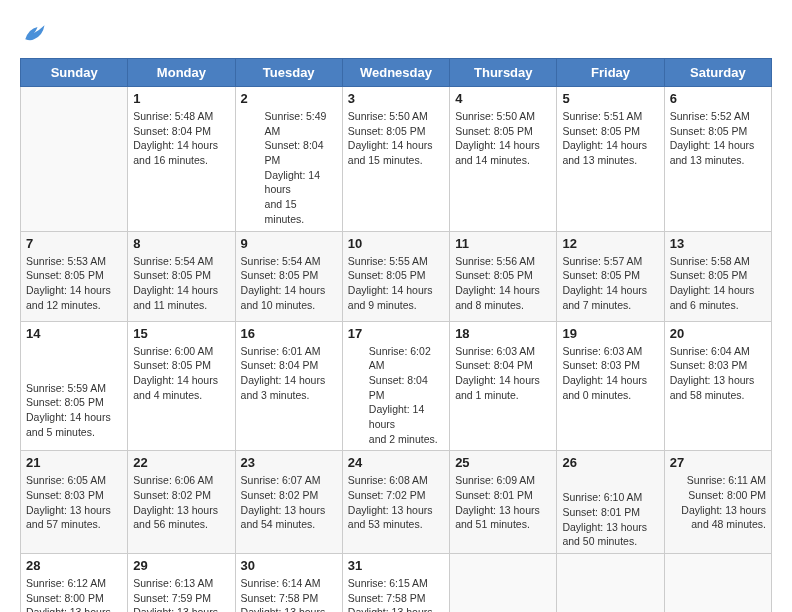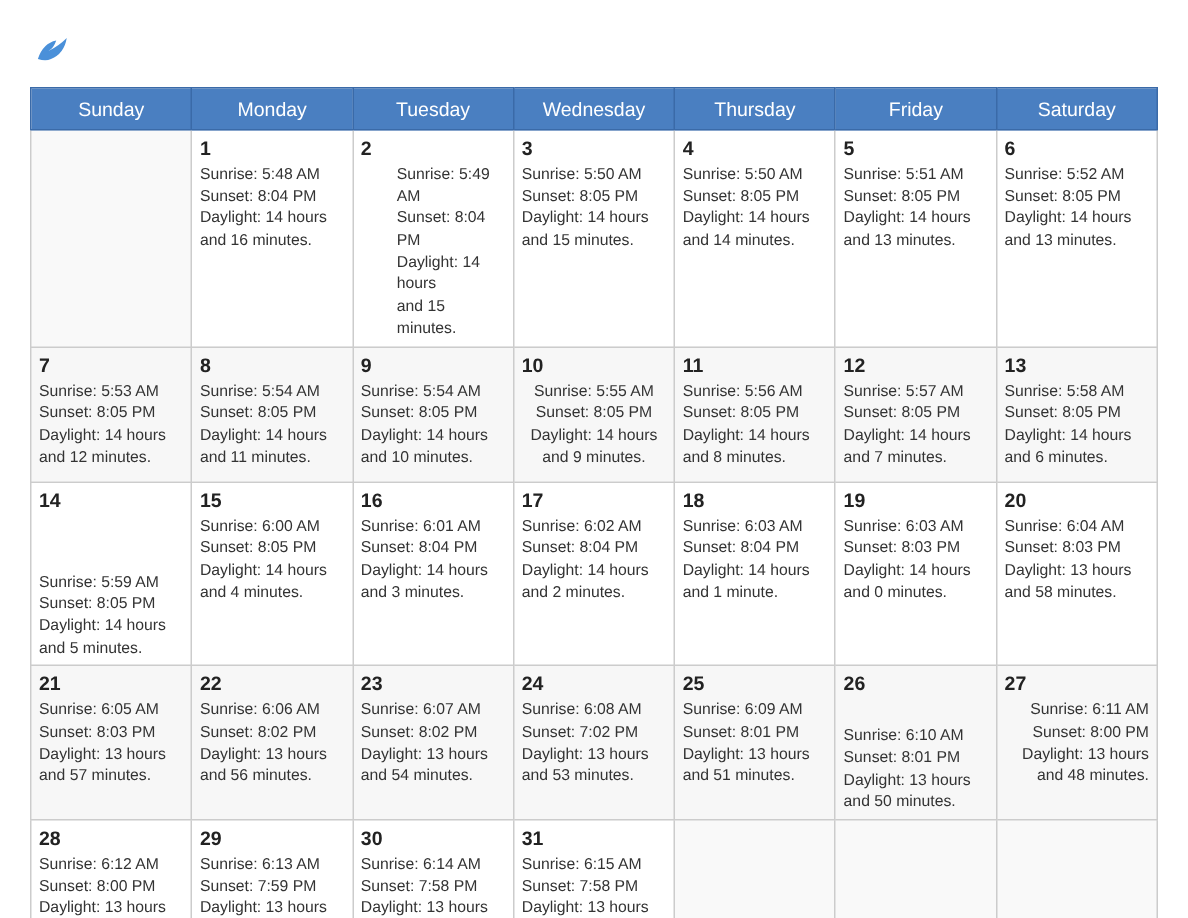--- a/index.html
+++ b/index.html
@@ -48,21 +48,21 @@
       width: 100%;
       border-collapse: collapse;
       font-size: 11px;
     }
     thead th {
       background-color: #4a7fc1;
       color: #fff;
       text-align: center;
       padding: 6px 4px;
       font-size: 13px;
-      font-weight: normal;
+      font-weight: bold;
       border: 1px solid #3a6aa8;
       margin-top: 38px;
     }
     tbody td {
       border: 1px solid #ccc;
       vertical-align: top;
       padding: 4px 5px;
       width: calc(100% / 7);
       min-height: 80px;
       height: 90px;
@@ -184,21 +184,21 @@
         </td>
         <td>
           <div class="day-number">9</div>
           <div class="day-info" style="white-space: pre-line;">Sunrise: 5:54 AM
 Sunset: 8:05 PM
 Daylight: 14 hours
 and 10 minutes.</div>
         </td>
         <td>
           <div class="day-number">10</div>
-          <div class="day-info" style="white-space: pre-line; text-align: center;">Sunrise: 5:55 AM
+          <div class="day-info" style="white-space: pre-line;">Sunrise: 5:55 AM
 Sunset: 8:05 PM
 Daylight: 14 hours
 and 9 minutes.</div>
         </td>
         <td>
           <div class="day-number">11</div>
           <div class="day-info" style="white-space: pre-line;">Sunrise: 5:56 AM
 Sunset: 8:05 PM
 Daylight: 14 hours
 and 8 minutes.</div>
@@ -235,21 +235,21 @@
         </td>
         <td>
           <div class="day-number">16</div>
           <div class="day-info" style="white-space: pre-line;">Sunrise: 6:01 AM
 Sunset: 8:04 PM
 Daylight: 14 hours
 and 3 minutes.</div>
         </td>
         <td>
           <div class="day-number">17</div>
-          <div class="day-info" style="white-space: pre-line;">Sunrise: 6:02 AM
+          <div class="day-info" style="white-space: pre-line; margin-left: 21px;">Sunrise: 6:02 AM
 Sunset: 8:04 PM
 Daylight: 14 hours
 and 2 minutes.</div>
         </td>
         <td>
           <div class="day-number">18</div>
           <div class="day-info" style="white-space: pre-line;">Sunrise: 6:03 AM
 Sunset: 8:04 PM
 Daylight: 14 hours
 and 1 minute.</div>

